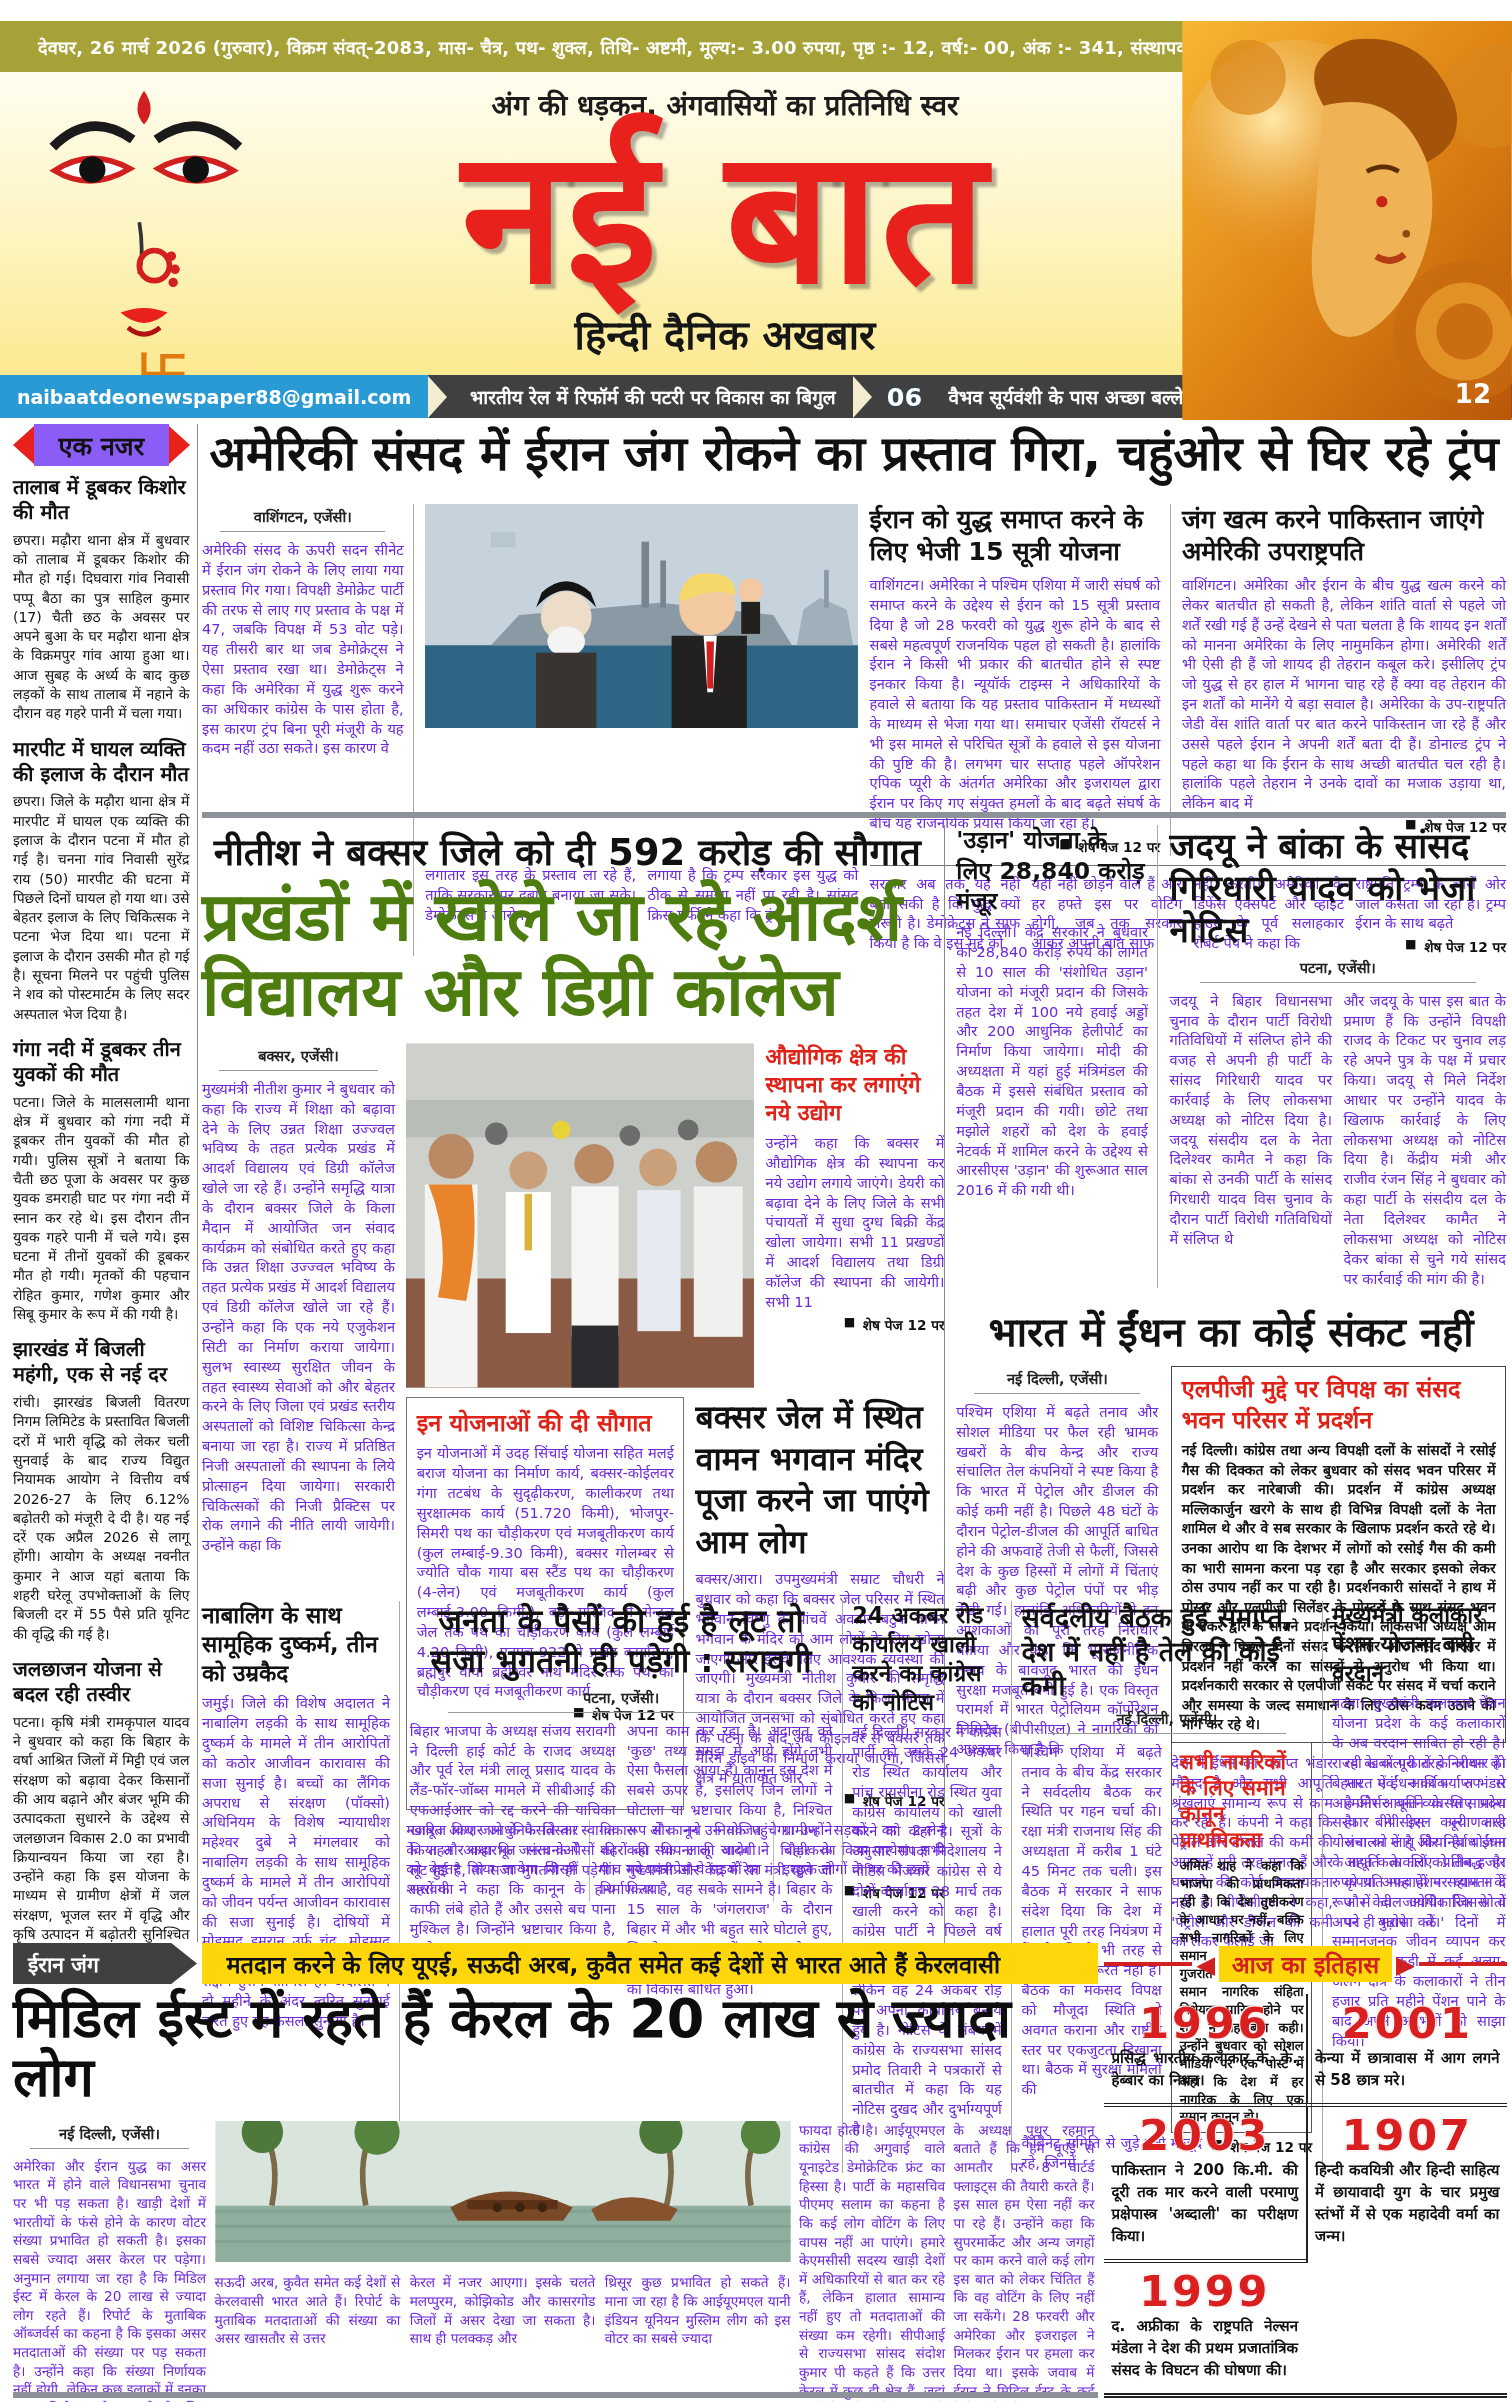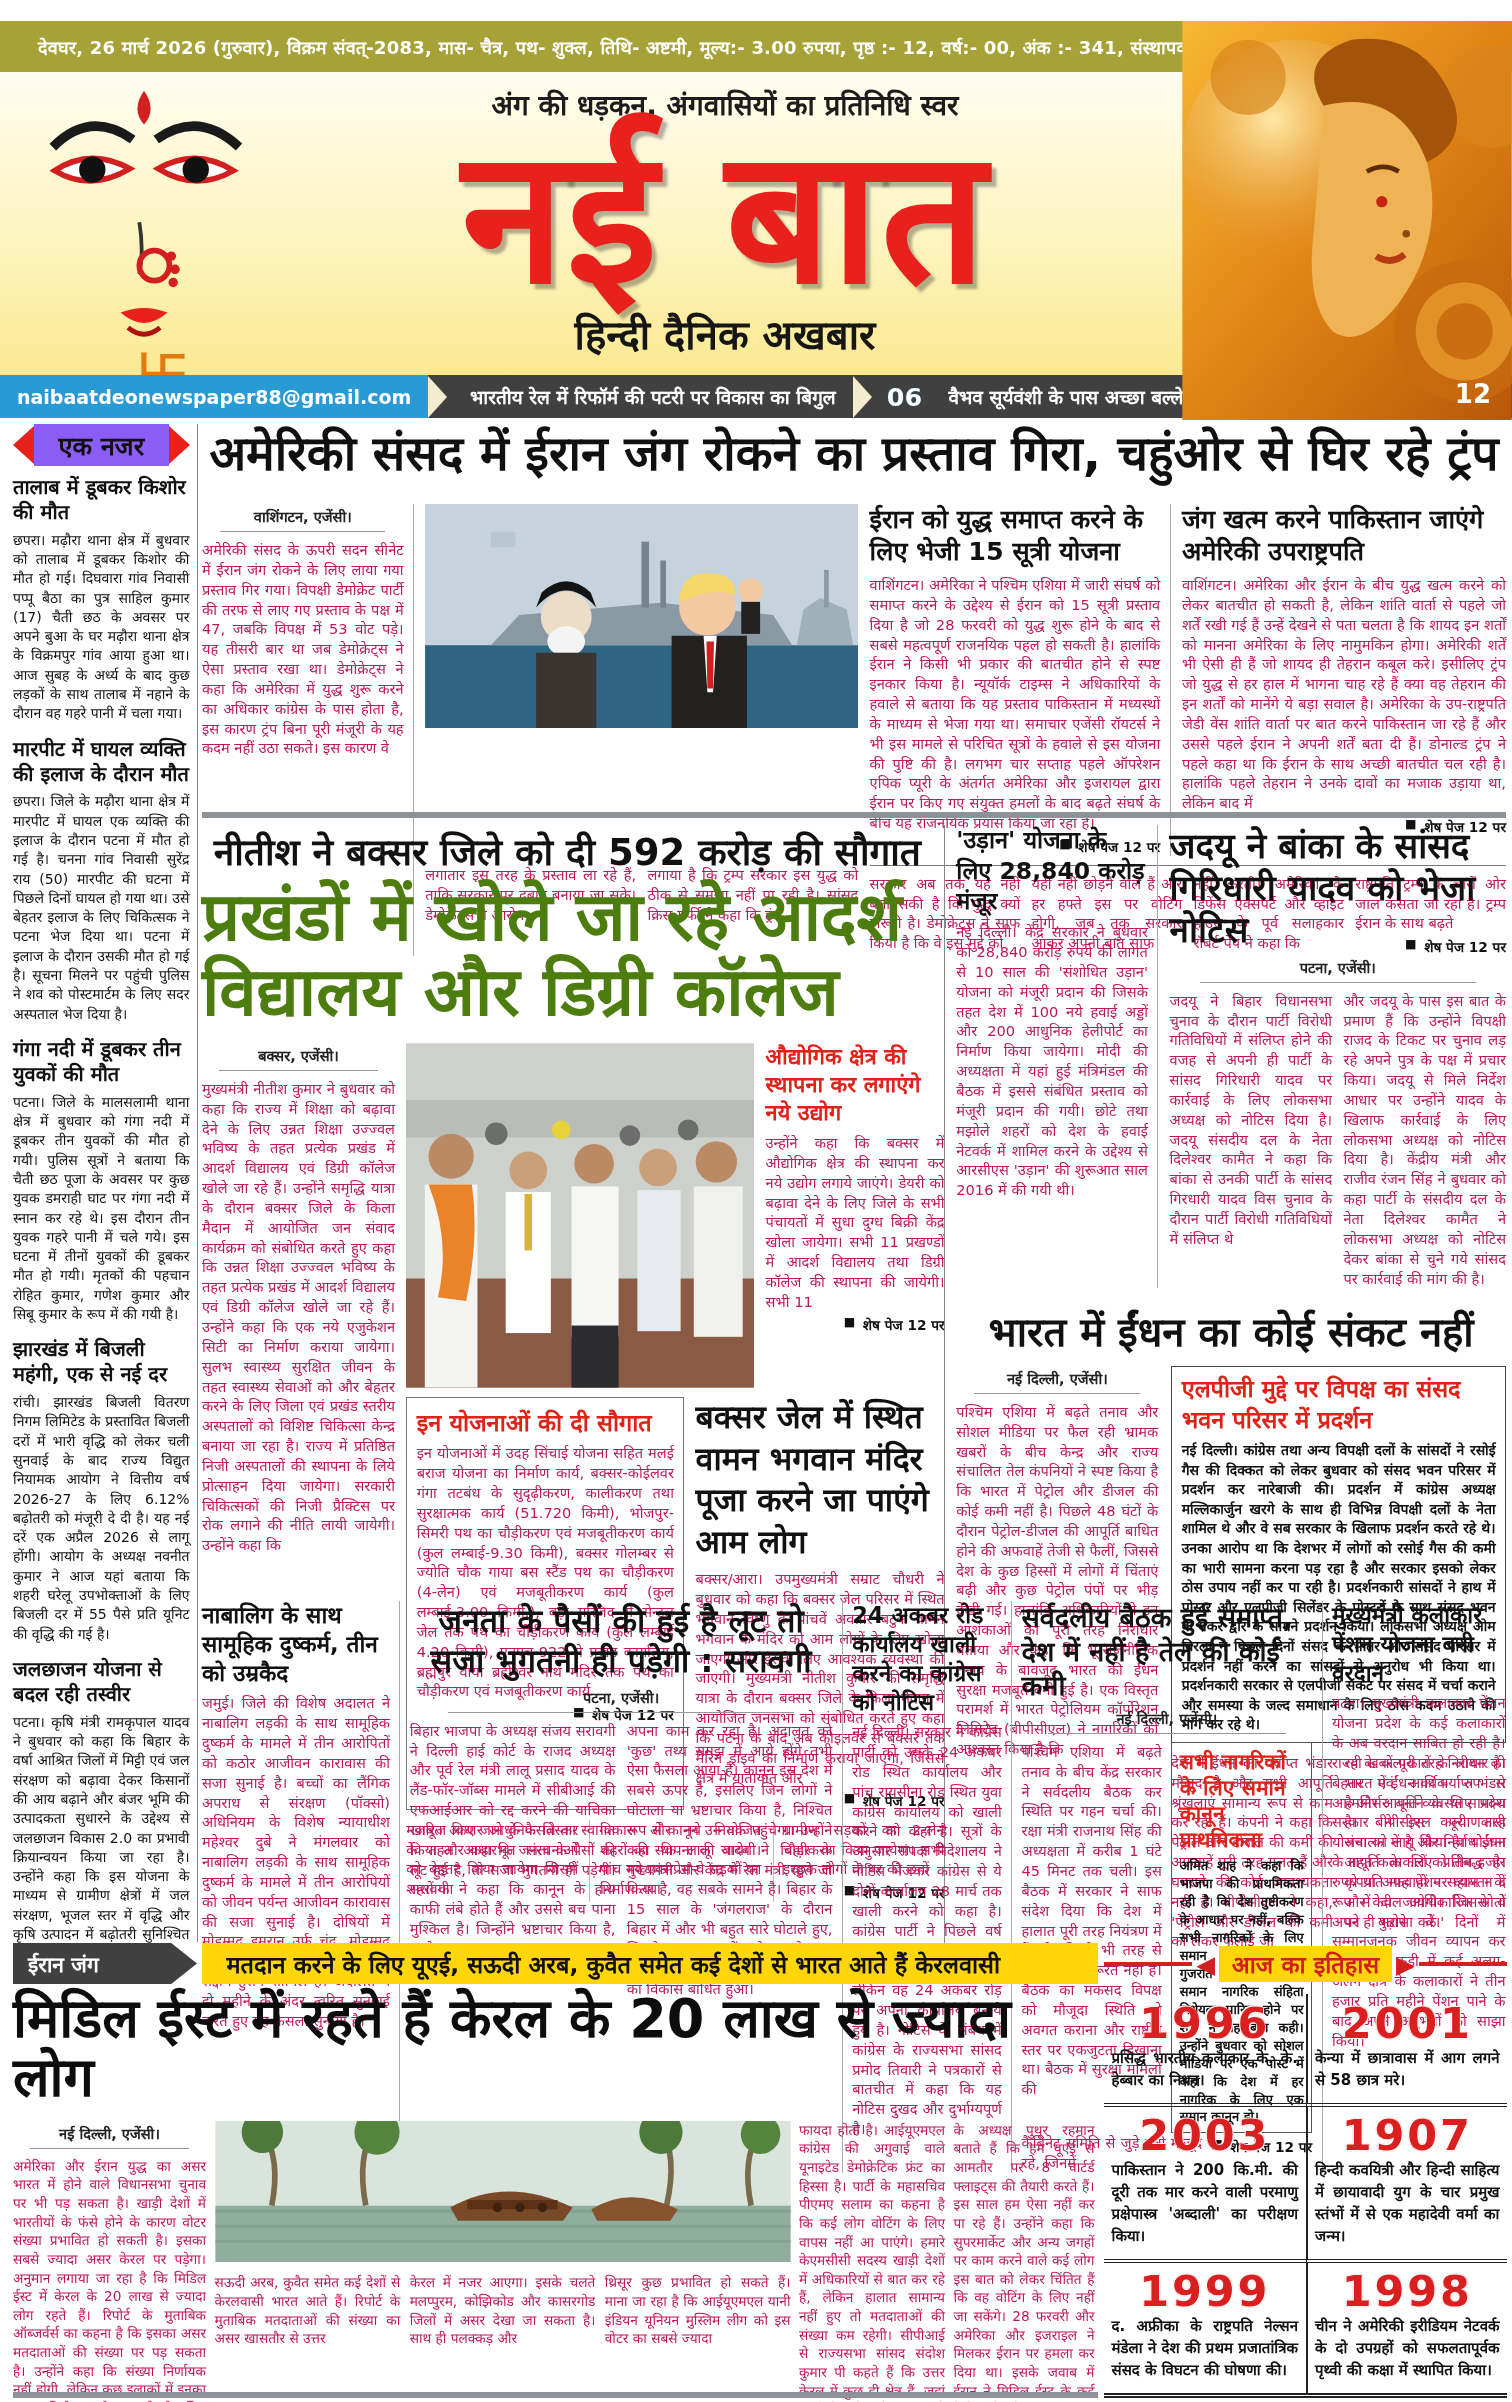--- a/index.html
+++ b/index.html
@@ -24,21 +24,21 @@
   
   .bluebar{position:absolute;left:0;top:375px;width:1512px;height:43px;background:#404040;
            display:flex;align-items:center;box-sizing:border-box;z-index:2;}
   .bb-seg{color:#fff;font-weight:700;font-size:19px;padding:0 17px;white-space:nowrap;}
   .bb-email{background:#2a9ad4;height:100%;display:flex;align-items:center;}
   .chev{width:0;height:0;border-top:21.7px solid transparent;border-bottom:21.7px solid transparent;
         border-left:19px solid #f3ecce;margin-right:5.6px;}
   .bb-num{color:#fff;font-weight:800;font-size:25.4px;padding:0 9.4px;text-shadow:0 0 1.9px #0b5d8f;}
   .bb-num12{position:absolute;right:21px;top:379px;color:#fff;font-weight:800;font-size:26px;z-index:4;}
   
-  .body{font-size:14.6px;line-height:1.36;text-align:justify;color:#be185d;}
+  .body{font-size:14.6px;line-height:1.36;text-align:justify;color:#6d28d9;}
   .byline{text-align:center;font-weight:700;font-size:14.6px;color:#222;margin:1.9px auto 7.5px;
           border-bottom:0.9px solid #999;padding-bottom:5.6px;width:82%;}
   .contline{display:flex;justify-content:flex-end;gap:7.5px;font-weight:700;font-size:13.7px;margin-top:3.8px;}
   .contline .sq{font-size:12.2px;}
   
   .lead-headline{position:absolute;left:202px;top:426px;width:1304px;text-align:center;
                  font-size:48px;font-weight:800;color:#101010;line-height:1.15;}
   
   .sidebar{position:absolute;left:13px;top:424px;width:185px;height:1518px;
            border-right:0.9px solid #8a8a8a;padding-right:7.5px;box-sizing:border-box;}
@@ -530,23 +530,19 @@
       <div class="htext">पाकिस्तान ने 200 कि.मी. की दूरी तक मार करने वाली परमाणु प्रक्षेपास्त्र 'अब्दाली' का परीक्षण किया।</div>
     </div>
     <div class="hist-cell rightc">
       <div class="year">1907</div>
       <div class="htext">हिन्दी कवयित्री और हिन्दी साहित्य में छायावादी युग के चार प्रमुख स्तंभों में से एक महादेवी वर्मा का जन्म।</div>
     </div>
     <div class="hist-cell">
       <div class="year">1999</div>
       <div class="htext">द. अफ्रीका के राष्ट्रपति नेल्सन मंडेला ने देश की प्रथम प्रजातांत्रिक संसद के विघटन की घोषणा की।</div>
     </div>
-    <div class="hist-cell rightc">
-      <div class="year">1998</div>
-      <div class="htext">चीन ने अमेरिकी इरीडियम नेटवर्क के दो उपग्रहों को सफलतापूर्वक पृथ्वी की कक्षा में स्थापित किया।</div>
-    </div>
 
   </div>
 
   <div class="bottom-divider"></div>
 
 </div>
 
 
 </body></html>

